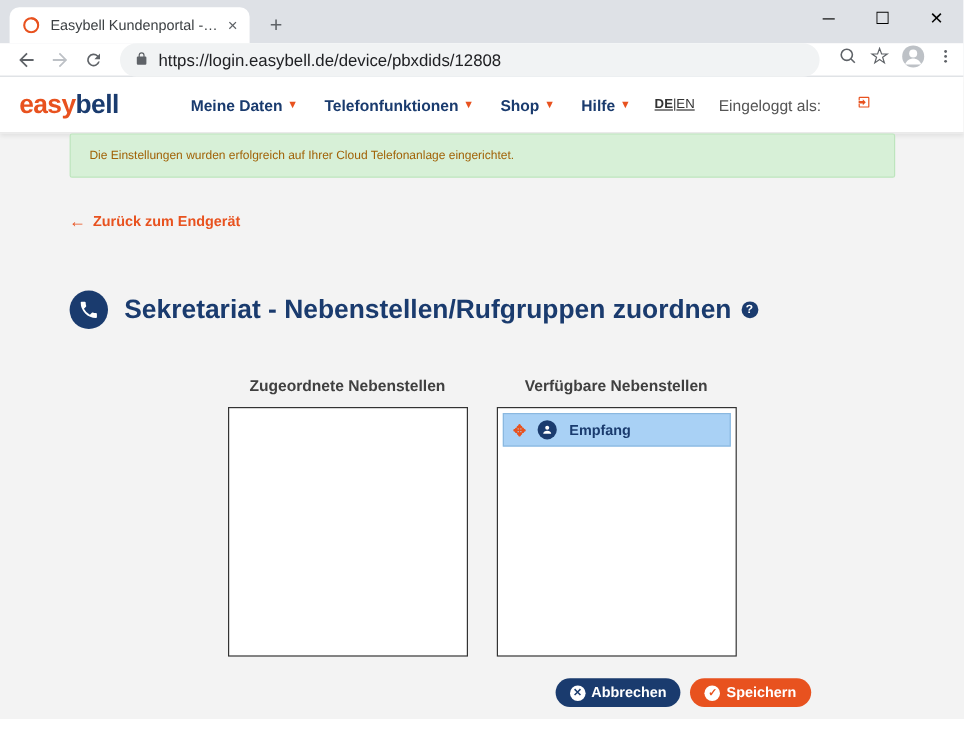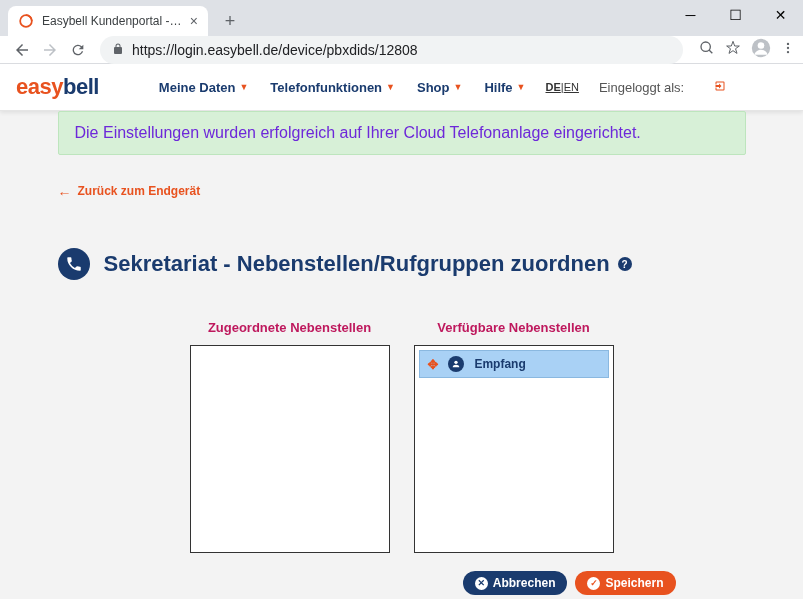--- a/index.html
+++ b/index.html
@@ -34,32 +34,32 @@
 .logo .b { color: #1a3b6e; }
 .nav-items { display: flex; gap: 22px; align-items: center; padding-left: 40px; }
 .nav-item { font-size: 13px; font-weight: 700; color: #1a3b6e; cursor: pointer; display: flex; align-items: center; gap: 4px; }
 .caret { font-size: 9px; color: #e8521f; }
 .lang { font-size: 11px; color: #333; display:flex; gap:0;text-decoration:underline; }
 .lang b { font-weight: 700; }
 .login-label { font-size: 13px; color: #555; }
 .logout-ico { color: #e8521f; cursor: pointer; margin-left: 10px; }
 
 .container { max-width: 720px; margin: 0 auto; padding: 0 16px 40px 16px; }
-.alert { background: #d7f0d7; border: 1px solid #bde5bd; color: #6d28d9; font-size: 16px; padding: 12px 16px; border-radius: 2px; margin-top: 0; }
+.alert { background: #d7f0d7; border: 1px solid #bde5bd; color: #a16207; font-size: 10px; padding: 12px 16px; border-radius: 2px; margin-top: 0; }
 .back-link { display: inline-flex; align-items: center; gap: 6px; color: #e8521f; font-size: 12px; font-weight: 700; margin-top: 28px; cursor: pointer; }
 .back-link .arrow { font-size: 14px; }
 
 .page-heading { display: flex; align-items: center; gap: 14px; margin-top: 48px; }
 .heading-ico { width: 32px; height: 32px; background: #1a3b6e; border-radius: 50%; display: flex; align-items: center; justify-content: center; color: #fff; }
 .heading-text { font-size: 22px; font-weight: 700; color: #1a3b6e; display: flex; align-items: center; gap: 8px; }
 .help-ico { width: 14px; height: 14px; background: #1a3b6e; border-radius: 50%; color: #fff; font-size: 10px; display: inline-flex; align-items: center; justify-content: center; cursor: pointer; font-weight: 700; }
 
 .columns { display: flex; gap: 24px; margin-top: 40px; justify-content: center; }
 .col { width: 200px; }
-.col h3 { font-size: 13px; font-weight: 700; color: #be185d; text-align: center; margin-bottom: 10px; }
+.col h3 { font-size: 13px; font-weight: 700; color: #404040; text-align: center; margin-bottom: 10px; }
 .dropzone { border: 1px solid #333; background: #fff; height: 208px; padding: 4px; }
 .ext-item { background: #a9d1f5; border: 1px solid #8ab8e0; padding: 5px 8px; display: flex; align-items: center; gap: 10px; font-size: 12px; font-weight: 700; color: #1a3b6e; cursor: move; }
 .move-ico { color: #e8521f; font-size: 13px; }
 .ext-avatar { width: 16px; height: 16px; background: #1a3b6e; border-radius: 50%; display: flex; align-items: center; justify-content: center; color: #fff; font-size: 9px; }
 
 .actions { display: flex; justify-content: flex-end; gap: 8px; margin-top: 18px; padding-right: 70px; }
 .btn { border: none; border-radius: 12px; padding: 5px 12px; font-size: 12px; font-weight: 700; color: #fff; cursor: pointer; display: flex; align-items: center; gap: 5px; }
 .btn-cancel { background: #1a3b6e; }
 .btn-save { background: #e8521f; }
 .btn-ico { width: 13px; height: 13px; background: #fff; border-radius: 50%; display: inline-flex; align-items: center; justify-content: center; }

